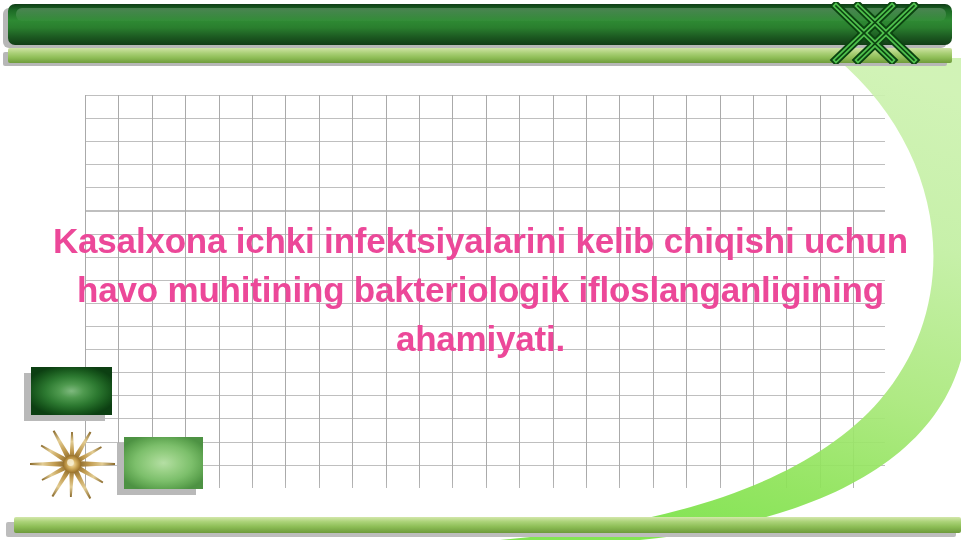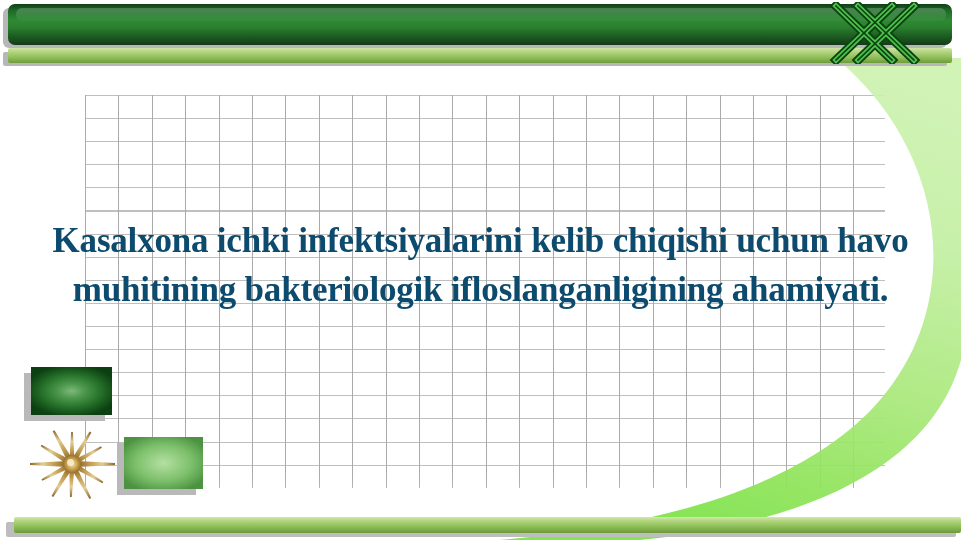--- a/index.html
+++ b/index.html
@@ -124,22 +124,22 @@
     width: 128px; height: 62px;
   }
 
   
   .title {
     position: absolute;
     left: 40px;
     top: 216px;
     width: 881px;
     text-align: center;
-    color: #0c4a6e;
-    font-family: Liberation Serif, serif;
+    color: #ec4899;
+    font-family: Liberation Sans, sans-serif;
     font-weight: bold;
     font-size: 35px;
     line-height: 49px;
     letter-spacing: -0.2px;
   }
 
   
   .box-shadow {
     position: absolute;
     background: #b9b9b9;

